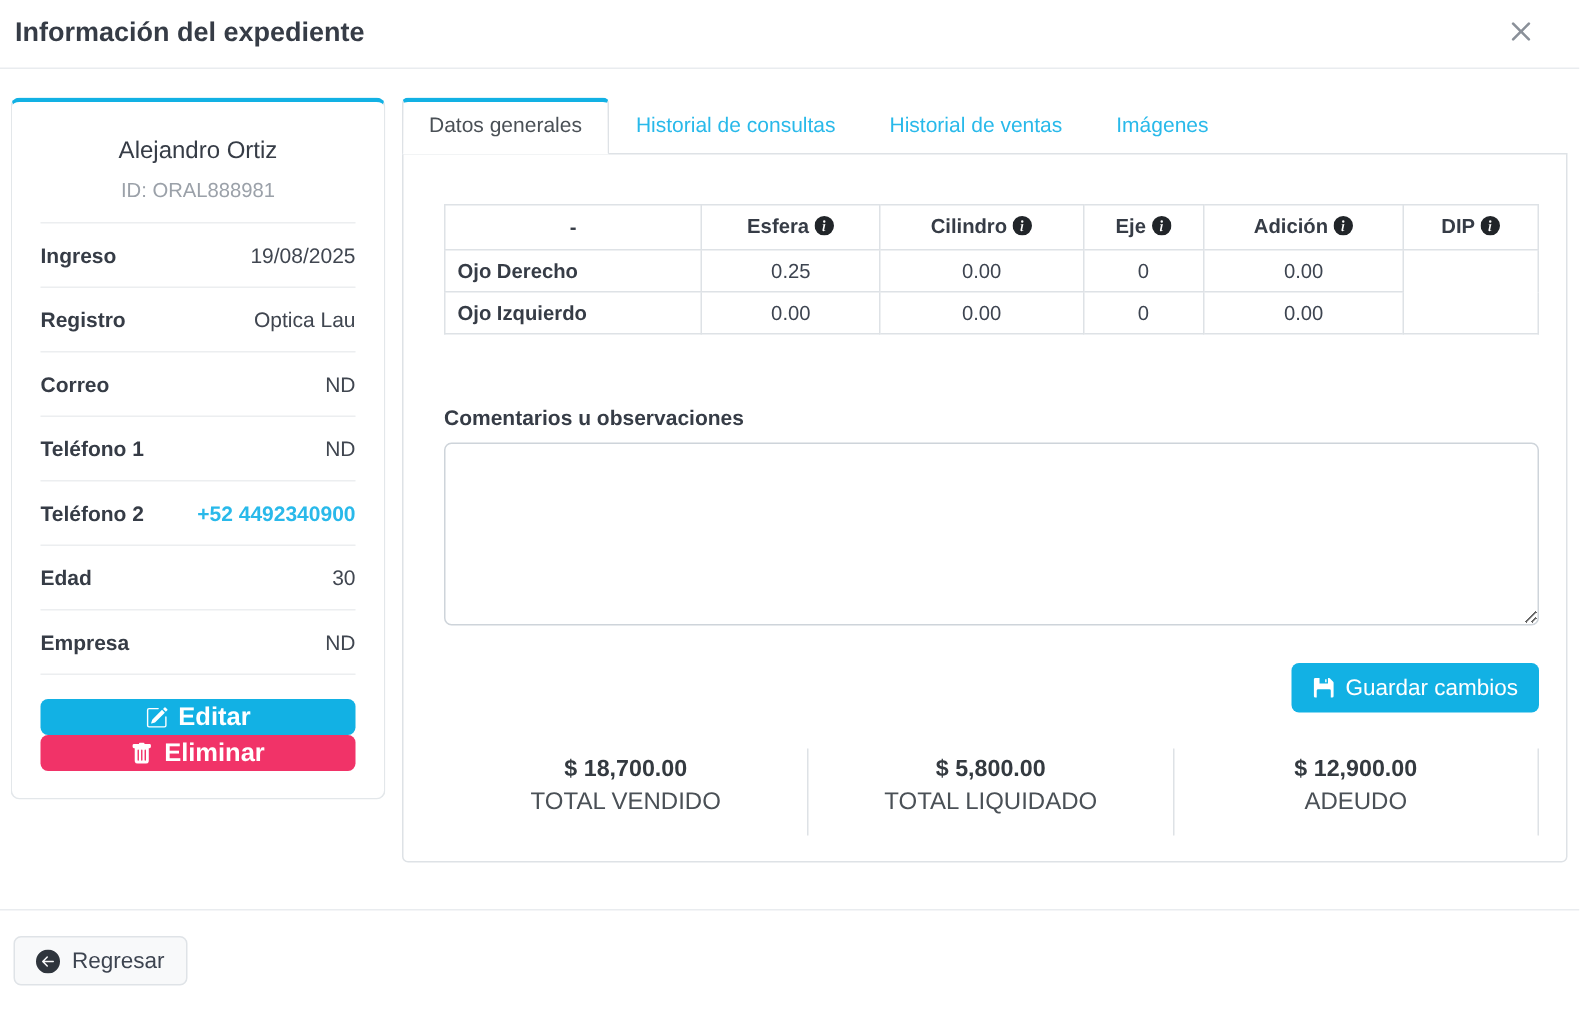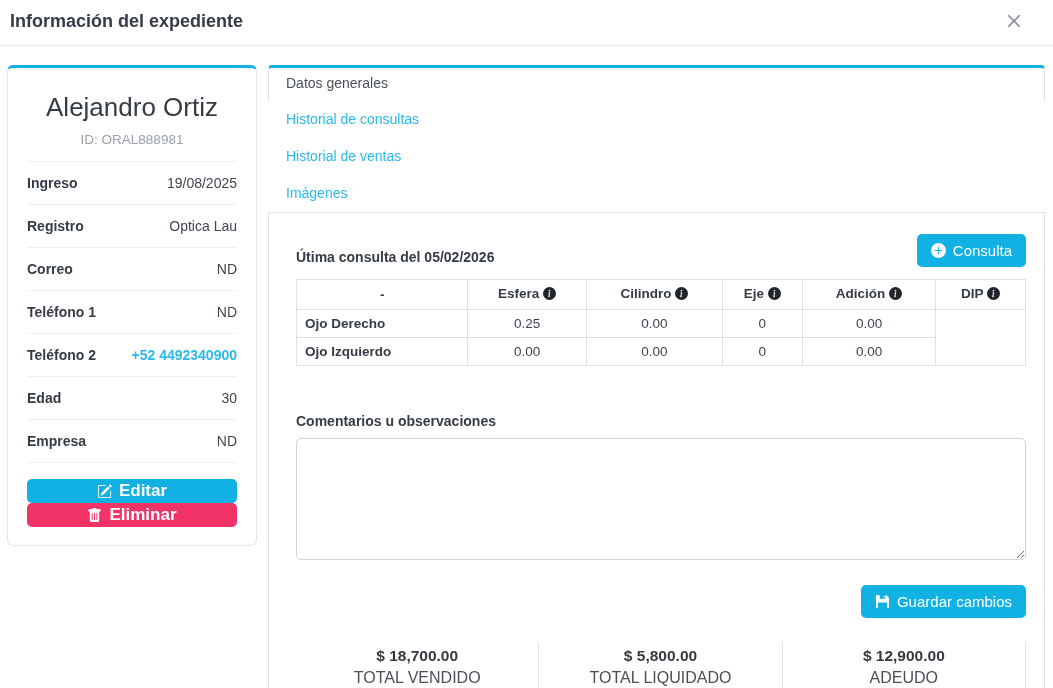--- a/index.html
+++ b/index.html
@@ -26,21 +26,21 @@
   
   .modal-body { display: flex; align-items: flex-start; padding: 19px 8px 0 7px; gap: 11px; }
   
   .patient-card {
     width: 250px; flex: 0 0 250px;
     border: 1px solid #e3e7ea; border-top: 3px solid #12b1e4;
     border-radius: 6px;
     padding: 14px 19px 18px 19px;
     background: #fff;
   }
-  .patient-name { text-align: center; font-size: 26px; font-weight: 500; color: #363c46; margin-top: 10px; }
+  .patient-name { text-align: center; font-size: 16px; font-weight: 500; color: #363c46; margin-top: 10px; }
   .patient-id { text-align: center; font-size: 13.5px; color: #9ba1a9; margin-top: 9px; padding-bottom: 14px; border-bottom: 1px solid #eceef0; }
   .field-row {
     display: flex; justify-content: space-between; align-items: center;
     padding: 13px 0 13px 0; border-bottom: 1px solid #eceef0;
     font-size: 14px;
   }
   .field-label { font-weight: 700; color: #363c46; }
   .field-value { color: #404650; }
   .field-value.link { color: #29b9ea; font-weight: 600; cursor: pointer; }
   .btn {
@@ -48,21 +48,21 @@
     border: none; border-radius: 5px; cursor: pointer;
     font-family: "Liberation Sans", sans-serif;
     font-size: 17px; font-weight: 700; color: #fff;
     width: 100%; padding: 2px 10px;
   }
   .btn svg { width: 15px; height: 15px; }
   .btn-edit { background: #12b1e4; margin-top: 16px; }
   .btn-delete { background: #f13368; margin-top: 0; }
   
   .right-panel { flex: 1 1 auto; min-width: 0; }
-  .tabs { display: flex; flex-direction: column; }
+  .tabs { display: flex; }
   .tab {
     padding: 9px 17px 10px 17px; font-size: 14px; color: #29b9ea;
     cursor: pointer; text-decoration: none; border: 1px solid transparent;
     border-radius: 4px 4px 0 0; background: none;
     font-family: "Liberation Sans", sans-serif;
   }
   .tab.active {
     color: #4a5056; background: #fff;
     border: 1px solid #dee2e6; border-top: 3px solid #12b1e4; border-bottom: 1px solid #fff;
     margin-bottom: -1px; padding-top: 7px;
@@ -181,31 +181,20 @@
   <section class="right-panel">
     <nav class="tabs">
       <a class="tab active">Datos generales</a>
       <a class="tab">Historial de consultas</a>
       <a class="tab">Historial de ventas</a>
       <a class="tab">Imágenes</a>
     </nav>
 
     <div class="tab-panel">
 
-      <div class="consult-header">
-        <div class="consult-title">Útima consulta del 05/02/2026</div>
-        <button class="btn btn-consulta">
-          <span style="display:flex;">
-            <svg viewBox="0 0 16 16" fill="currentColor">
-                <path d="M16 8A8 8 0 1 1 0 8a8 8 0 0 1 16 0zM8.5 4.5a.5.5 0 0 0-1 0v3h-3a.5.5 0 0 0 0 1h3v3a.5.5 0 0 0 1 0v-3h3a.5.5 0 0 0 0-1h-3v-3z"></path>
-              </svg>
-          </span>
-          <span>Consulta</span>
-        </button>
-      </div>
 
       <table class="rx">
         <colgroup>
             <col class="c1">
             <col class="c2">
             <col class="c3">
             <col class="c4">
             <col class="c5">
             <col class="c6">
           </colgroup>

